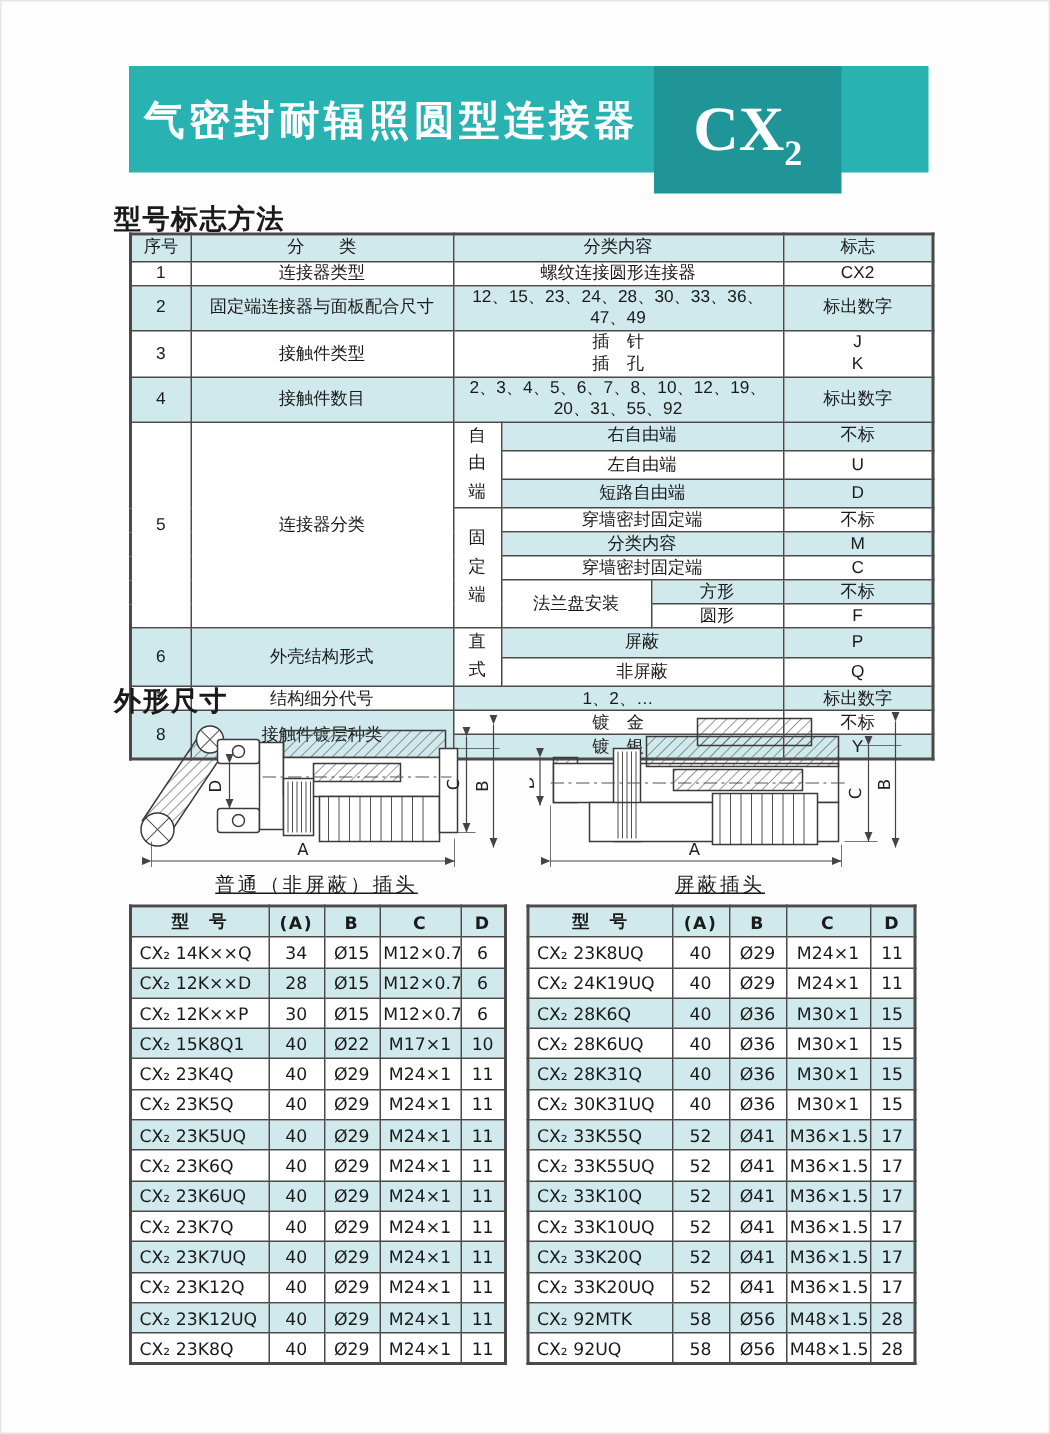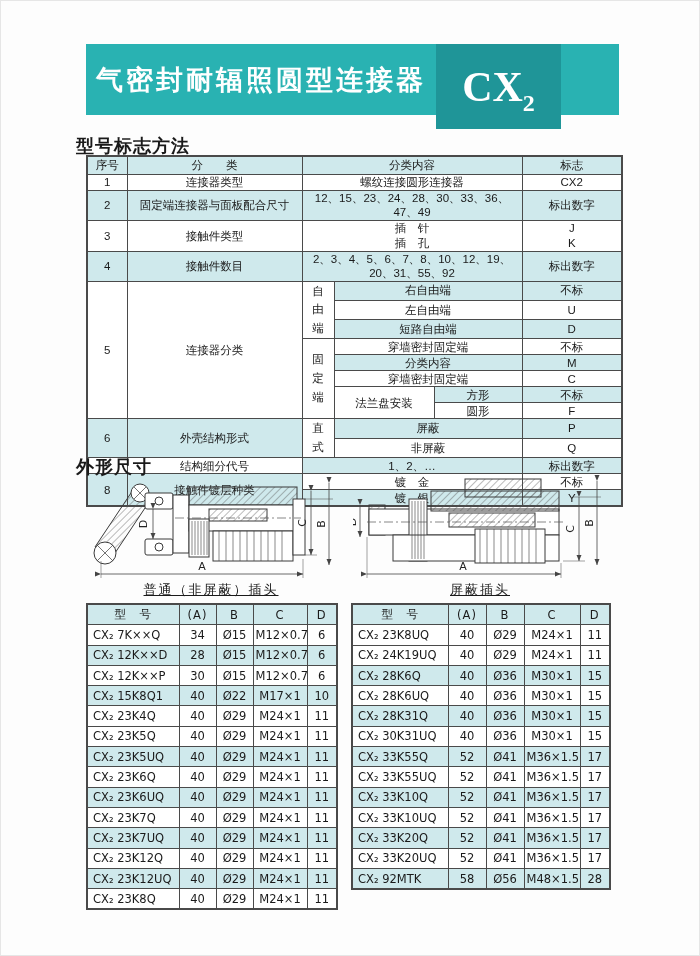--- a/index.html
+++ b/index.html
@@ -47,21 +47,21 @@
   .caption{position:absolute;top:580px;font-size:13px;letter-spacing:2px;white-space:nowrap;text-decoration:underline;}
   #cap-plain{left:210px;transform:translateX(-50%);}
   #cap-shield{left:479px;transform:translateX(-50%);}
   
   .dim{position:absolute;top:602px;table-layout:fixed;font-size:11.5px;text-align:center;
        font-family:"DejaVu Sans","Liberation Sans",sans-serif;border:2px solid #4a4a4a;}
   #tbl-plain{left:85px;width:250px;}
   #tbl-shield{left:350px;width:258px;}
   .dim th,.dim td{border:1px solid #4a4a4a;height:19.3px;padding:0 2px;background:#fff;
        white-space:nowrap;overflow:hidden;}
-  .dim th{font-weight:normal;background:var(--row-teal,#cfe9ec);letter-spacing:1px;}
+  .dim th{font-weight:bold;background:var(--row-teal,#cfe9ec);letter-spacing:1px;}
   .dim tr.alt td{background:var(--row-teal,#cfe9ec);}
   .dim td.model{text-align:left;padding-left:5px;}
 </style>
 </head>
 <body>
 
 <div class="banner">
   <div class="banner-title">气密封耐辐照圆型连接器</div>
   <div class="banner-model">
       <span>CX</span>
@@ -301,21 +301,21 @@
     <tr>
       <th>型　号</th>
       <th>(A)</th>
       <th>B</th>
       <th>C</th>
       <th>D</th>
     </tr>
   </thead>
   <tbody>
       <tr>
-        <td class="model">CX₂ 7K××Q</td>
+        <td class="model">CX₂ 14K××Q</td>
         <td>34</td>
         <td>Ø15</td>
         <td>M12×0.75</td>
         <td>6</td>
       </tr>
       <tr class="alt">
         <td class="model">CX₂ 12K××D</td>
         <td>28</td>
         <td>Ø15</td>
         <td>M12×0.75</td>
@@ -510,14 +510,21 @@
         <td>M36×1.5</td>
         <td>17</td>
       </tr>
       <tr class="alt">
         <td class="model">CX₂ 92MTK</td>
         <td>58</td>
         <td>Ø56</td>
         <td>M48×1.5</td>
         <td>28</td>
       </tr>
+      <tr>
+        <td class="model">CX₂ 92UQ</td>
+        <td>58</td>
+        <td>Ø56</td>
+        <td>M48×1.5</td>
+        <td>28</td>
+      </tr>
     </tbody>
 </table>
 
 </body></html>

